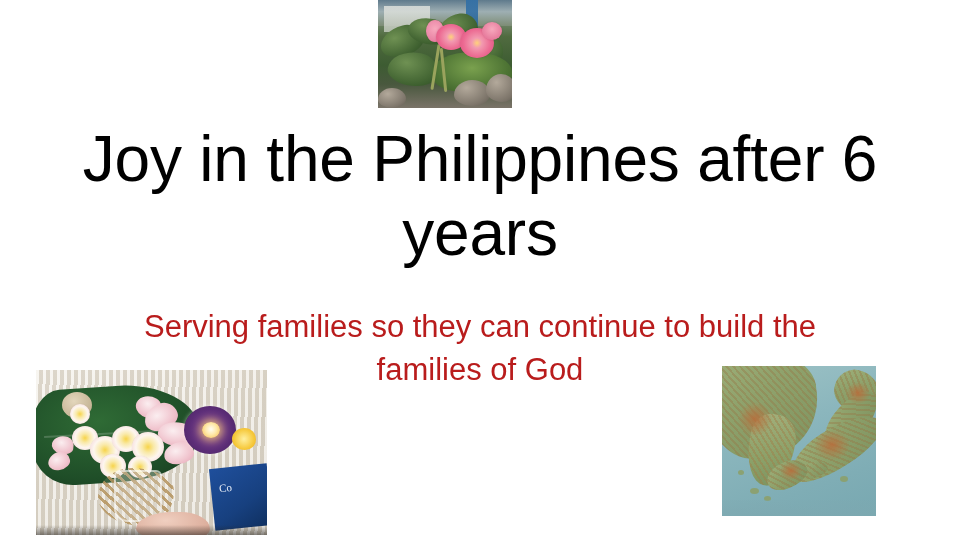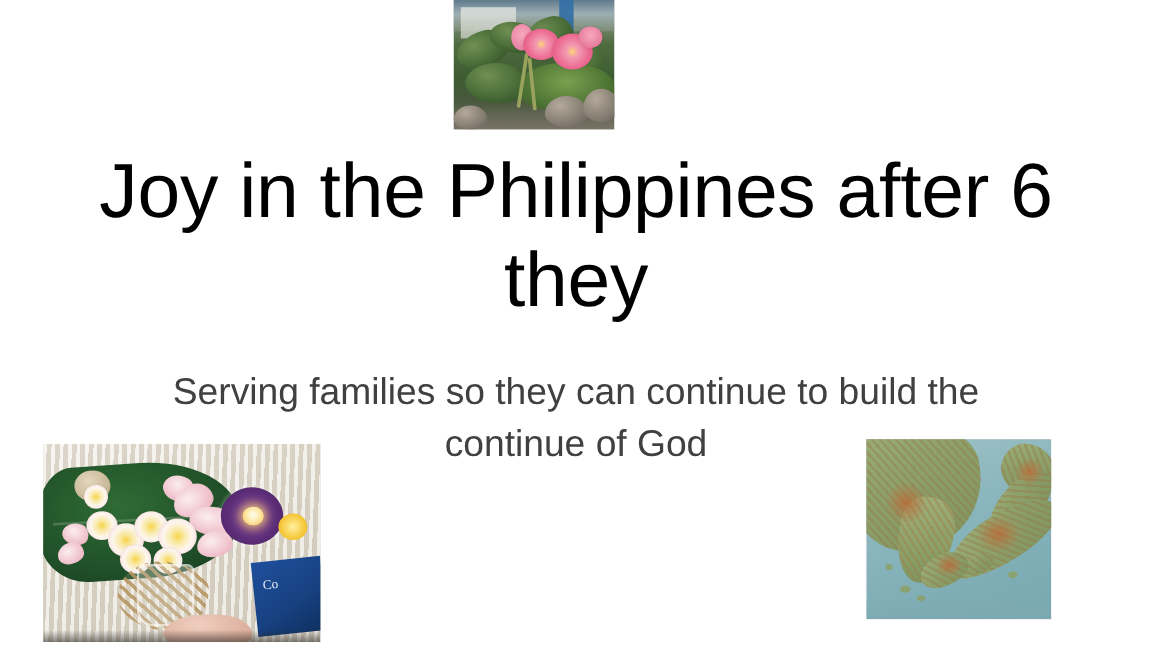--- a/index.html
+++ b/index.html
@@ -48,21 +48,21 @@
     left: 40px;
     top: 306px;
     width: 880px;
     text-align: center;
   }
   .subtitle-line {
     font-family: "Liberation Sans", sans-serif;
     font-size: 31px;
     line-height: 1.38;
     font-weight: 400;
-    color: #404040;
+    color: #b91c1c;
     white-space: nowrap;
   }
 
   
   .photo {
     position: absolute;
     overflow: hidden;
     background: #cfcfcf;
   }
 
@@ -337,26 +337,26 @@
     <div class="bloom bl1"></div>
     <div class="bloom bl2"></div>
     <div class="bloom bl4"></div>
     <div class="garden-stone sn1"></div>
     <div class="garden-stone sn2"></div>
     <div class="garden-stone sn3"></div>
   </div>
 
   <div class="title-block">
     <div class="title-line">Joy in the Philippines after 6</div>
-    <div class="title-line">they</div>
+    <div class="title-line">years</div>
   </div>
 
   <div class="subtitle-block">
     <div class="subtitle-line">Serving families so they can continue to build the</div>
-    <div class="subtitle-line">continue of God</div>
+    <div class="subtitle-line">families of God</div>
   </div>
 
   <div class="photo" id="photo-plumeria-offering">
     <div class="pl-cloth"></div>
     <div class="pl-leaf"></div>
     <div class="pl-leaf-vein"></div>
     <div class="pl-shell"></div>
     <div class="petal-pink pp3"></div>
     <div class="petal-pink pp1"></div>
     <div class="petal-pink pp2"></div>

